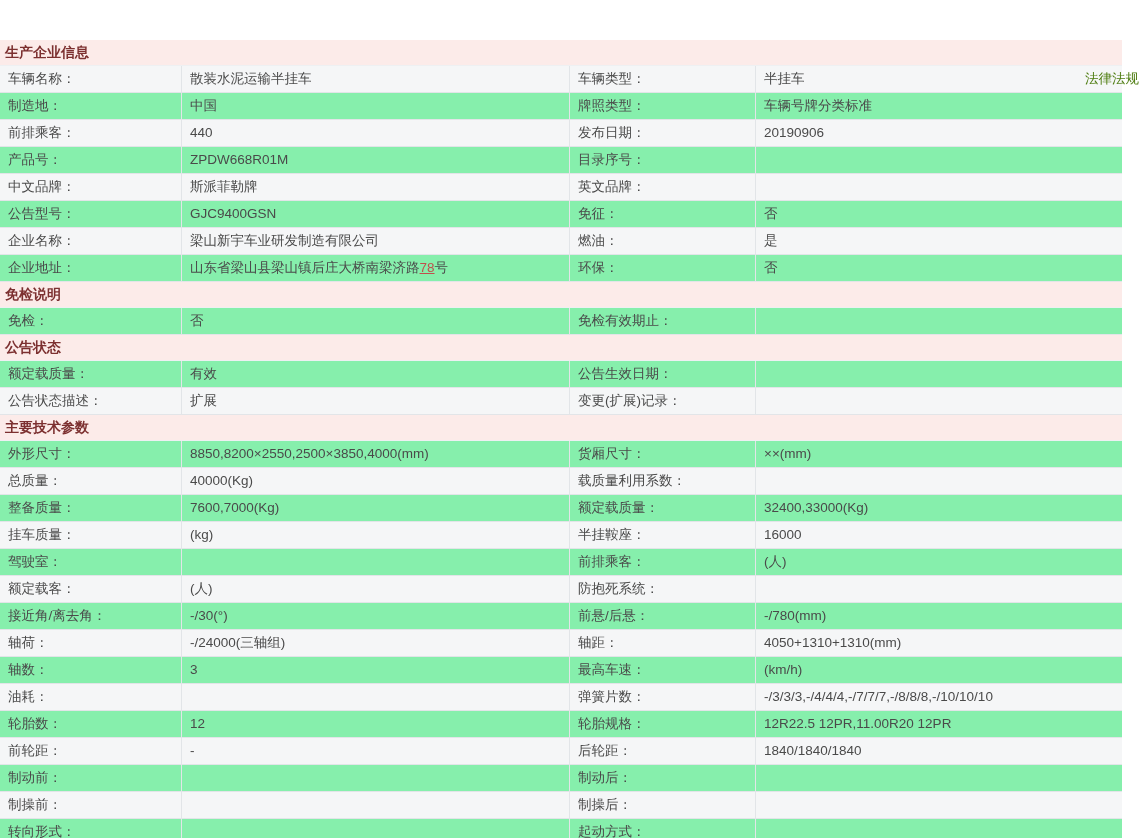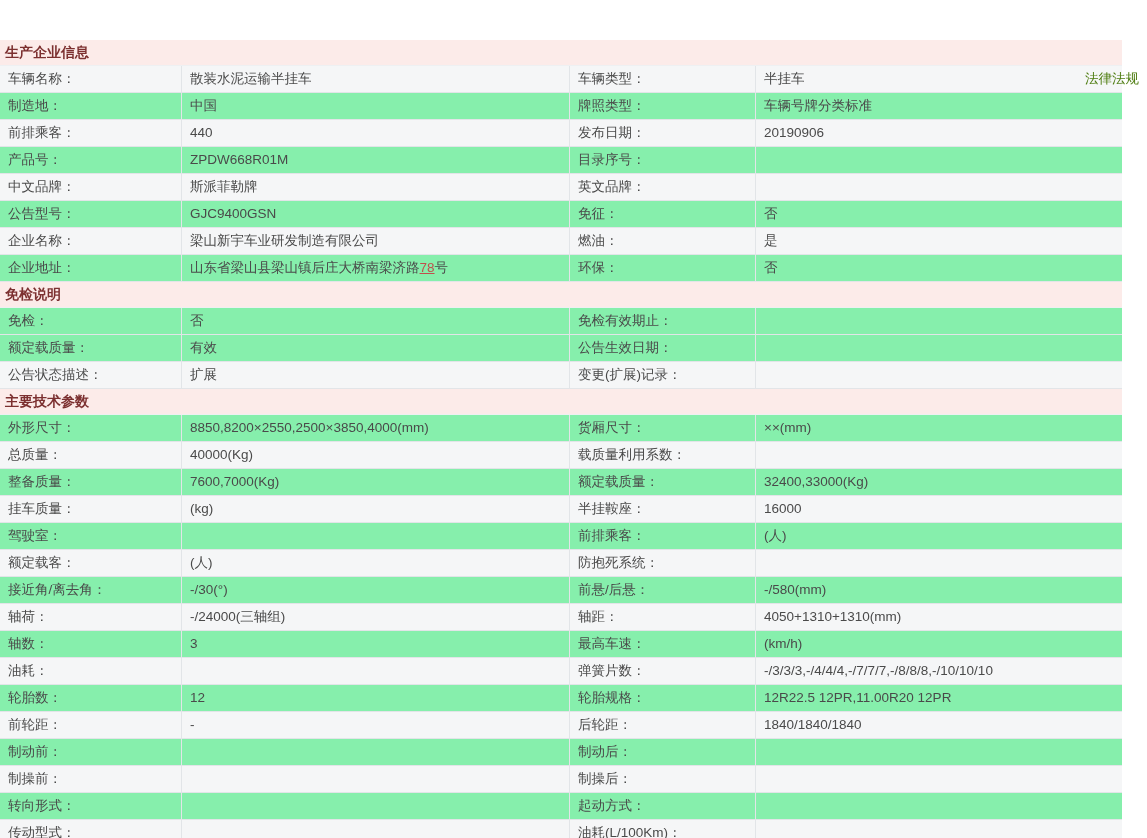--- a/index.html
+++ b/index.html
@@ -95,20 +95,21 @@
       <div class="cell sep">环保：</div>
       <div class="cell">否</div>
     </div>
     <div class="section-header">免检说明</div>
     <div class="trow">
       <div class="cell sep">免检：</div>
       <div class="cell sep">否</div>
       <div class="cell sep">免检有效期止：</div>
       <div class="cell"></div>
     </div>
+    <div class="section-header">公告状态</div>
     <div class="trow">
       <div class="cell sep">额定载质量：</div>
       <div class="cell sep">有效</div>
       <div class="cell sep">公告生效日期：</div>
       <div class="cell"></div>
     </div>
     <div class="trow gray">
       <div class="cell sep">公告状态描述：</div>
       <div class="cell sep">扩展</div>
       <div class="cell sep">变更(扩展)记录：</div>
@@ -148,21 +149,21 @@
     <div class="trow gray">
       <div class="cell sep">额定载客：</div>
       <div class="cell sep">(人)</div>
       <div class="cell sep">防抱死系统：</div>
       <div class="cell"></div>
     </div>
     <div class="trow">
       <div class="cell sep">接近角/离去角：</div>
       <div class="cell sep">-/30(°)</div>
       <div class="cell sep">前悬/后悬：</div>
-      <div class="cell">-/580(mm)</div>
+      <div class="cell">-/780(mm)</div>
     </div>
     <div class="trow gray">
       <div class="cell sep">轴荷：</div>
       <div class="cell sep">-/24000(三轴组)</div>
       <div class="cell sep">轴距：</div>
       <div class="cell">4050+1310+1310(mm)</div>
     </div>
     <div class="trow">
       <div class="cell sep">轴数：</div>
       <div class="cell sep">3</div>

